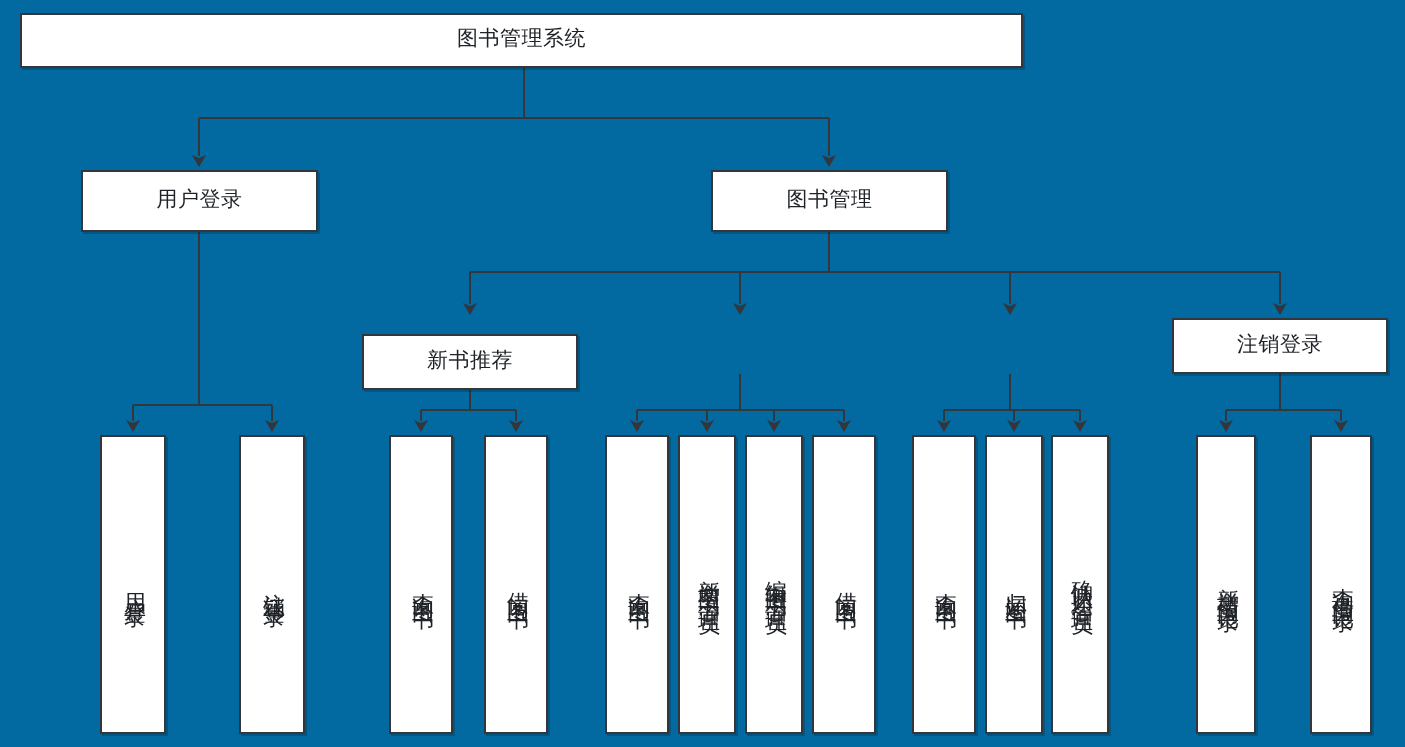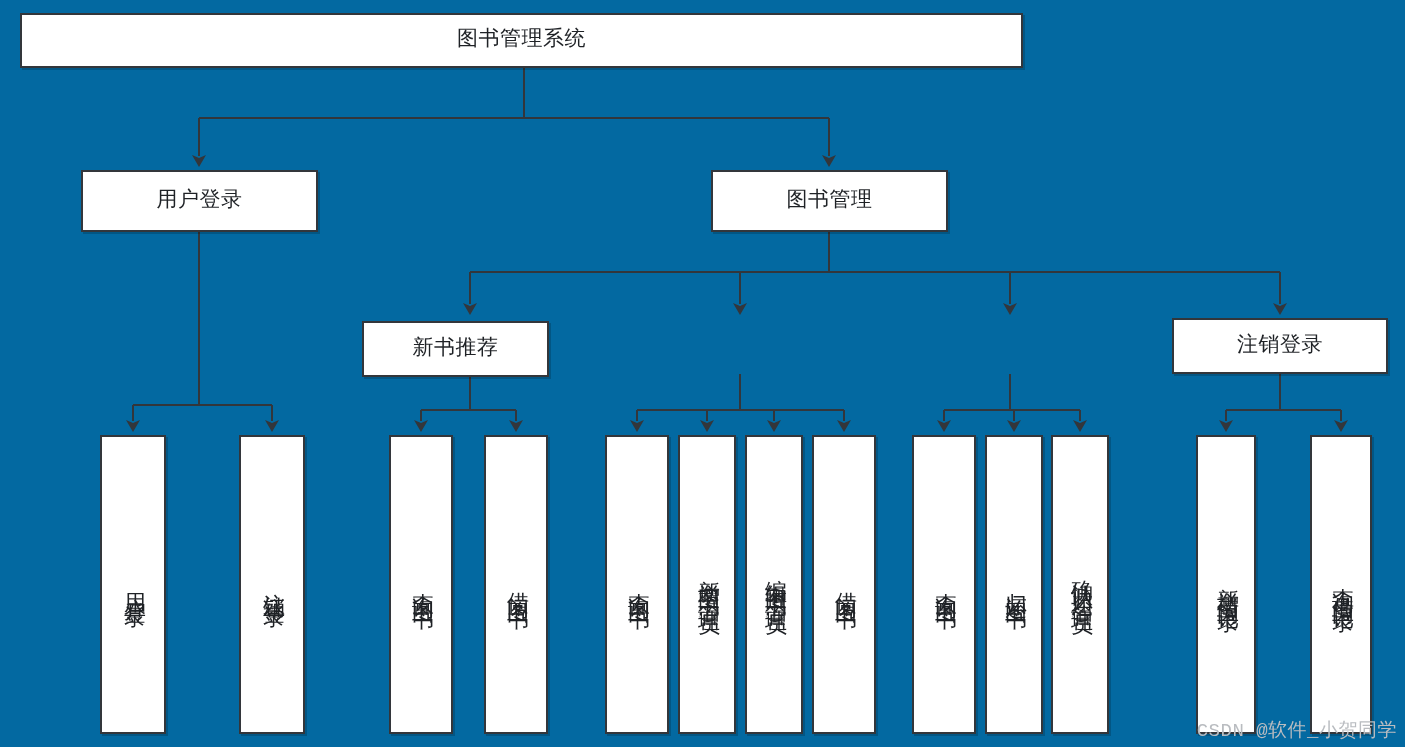--- a/index.html
+++ b/index.html
@@ -117,21 +117,21 @@
     <span class="lbl">图书管理系统</span>
   </div>
 
   <div class="node horiz" id="node-l2-0" style="left: 81px; top: 170px; width: 237px; height: 62px;">
     <span class="lbl">用户登录</span>
   </div>
   <div class="node horiz" id="node-l2-1" style="left: 711px; top: 170px; width: 237px; height: 62px; justify-content: center;">
     <span class="lbl">图书管理</span>
   </div>
 
-  <div class="node horiz" id="node-l3-0" style="left: 362px; top: 321px; width: 187px; height: 56px;">
+  <div class="node horiz" id="node-l3-0" style="left: 362px; top: 334px; width: 216px; height: 56px;">
     <span class="lbl">新书推荐</span>
   </div>
   <div class="node horiz" id="node-l3-3" style="left: 1172px; top: 318px; width: 216px; height: 56px;">
     <span class="lbl">注销登录</span>
   </div>
 
   <div class="node vert" id="node-leaf-0" style="left: 100px; top: 435px; width: 66px; height: 299px;">
     <span class="lbl">用户登录</span>
   </div>
   <div class="node vert" id="node-leaf-1" style="left: 239px; top: 435px; width: 66px; height: 299px;">
@@ -164,14 +164,13 @@
   <div class="node vert" id="node-leaf-10" style="left: 1051px; top: 435px; width: 58px; height: 299px;">
     <span class="lbl">确认归还（管理员）</span>
   </div>
   <div class="node vert" id="node-leaf-11" style="left: 1196px; top: 435px; width: 60px; height: 299px;">
     <span class="lbl">新增借阅记录</span>
   </div>
   <div class="node vert" id="node-leaf-12" style="left: 1310px; top: 435px; width: 62px; height: 299px;">
     <span class="lbl">查询借阅记录</span>
   </div>
 
-  <div class="watermark">CSDN @软件_小贺同学</div>
 </div>
 
 </body></html>

